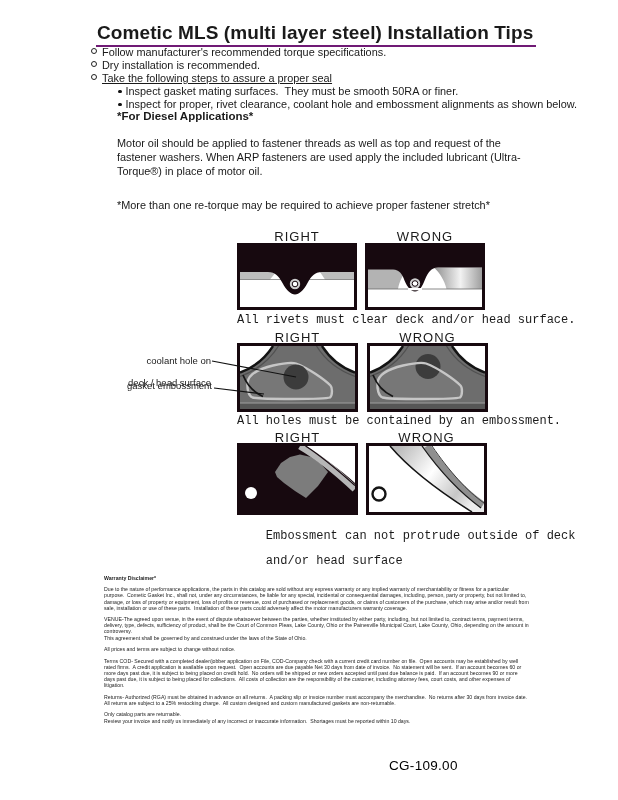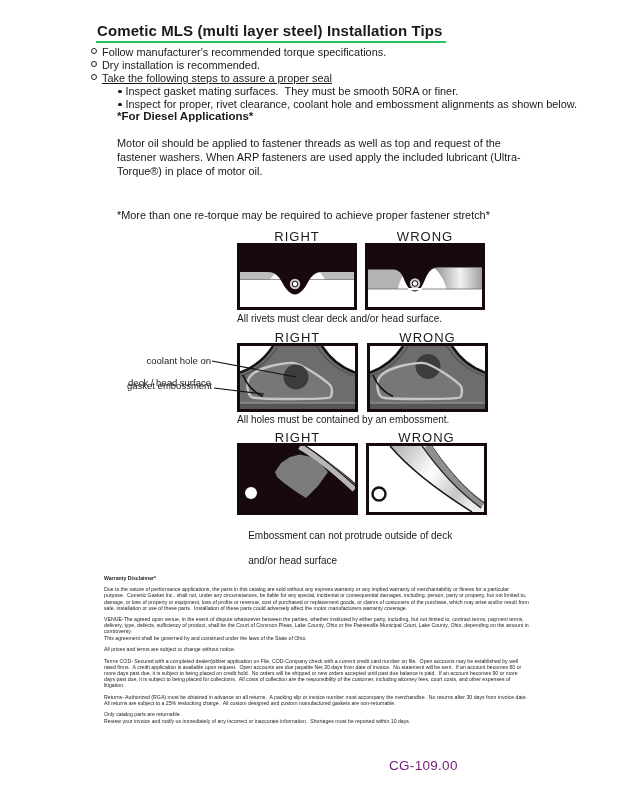--- a/index.html
+++ b/index.html
@@ -1,56 +1,56 @@
 <!DOCTYPE html>
 <html><head>
 <meta charset="utf-8">
 <style>
   html,body{margin:0;padding:0;background:#ffffff;}
   #page{position:relative;width:618px;height:800px;background:#ffffff;overflow:hidden;
         font-family:"Liberation Sans",sans-serif;color:#1a1a1a;}
   .abs{position:absolute;}
-  .title{font-size:15px;font-weight:bold;letter-spacing:.1px;border-bottom:2px solid #22c55e;
+  .title{font-size:19px;font-weight:bold;letter-spacing:.1px;border-bottom:2px solid #701a75;
          padding:0 3px 2px 1px;white-space:pre;}
   .line{position:absolute;font-size:10.9px;white-space:pre;}
   .bullet-o{display:inline-block;width:4px;height:4px;border:1px solid #222;border-radius:50%;
             margin-right:5px;vertical-align:2px;}
   .bullet-f{display:inline-block;width:3.5px;height:3.5px;background:#111;border-radius:50%;
             margin-right:4px;vertical-align:2px;}
   .h2{position:absolute;font-size:11.5px;font-weight:bold;white-space:pre;}
   .para{position:absolute;font-size:10.9px;line-height:13.8px;width:420px;}
   .rw{position:absolute;font-size:13px;letter-spacing:1px;text-align:center;white-space:pre;}
   .panel{position:absolute;border:3px solid #17090f;background:#fff;line-height:0;}
-  .cap{position:absolute;font-size:10px;white-space:pre;}
+  .cap{position:absolute;font-size:12px;white-space:pre;font-family:Liberation Mono, monospace;}
   .dlabel{position:absolute;font-size:9.5px;line-height:11px;text-align:right;white-space:pre;}
   .fp{position:absolute;left:104px;top:575px;width:850px;transform:scale(0.5);
       transform-origin:top left;font-size:10.4px;line-height:12.2px;color:#232323;}
   .fp p{margin:0 0 11px 0;white-space:pre-wrap;}
   .fp .fph{font-weight:bold;}
-  .footer-code{position:absolute;font-size:13.5px;letter-spacing:.3px;color:#701a75;white-space:pre;}
+  .footer-code{position:absolute;font-size:13.5px;letter-spacing:.3px;color:#000000;white-space:pre;}
   svg{display:block;}
 </style>
 </head>
 <body>
 
 <div id="page">
 
   <div class="abs" style="left:96px;top:22px;">
     <span class="title">Cometic MLS (multi layer steel) Installation Tips</span>
   </div>
 
   <div class="line" style="left:91px;top:59px;"><span class="bullet-o"></span><span>Dry installation is recommended.</span></div>
   <div class="line" style="left:91px;top:46px;"><span class="bullet-o"></span><span>Follow manufacturer's recommended torque specifications.</span></div>
   <div class="line" style="left:91px;top:72px;text-decoration:underline;"><span class="bullet-o"></span><span>Take the following steps to assure a proper seal</span></div>
   <div class="line" style="left:118px;top:85px;"><span class="bullet-f"></span><span>Inspect gasket mating surfaces.  They must be smooth 50RA or finer.</span></div>
   <div class="line" style="left:118px;top:98px;"><span class="bullet-f"></span><span>Inspect for proper, rivet clearance, coolant hole and embossment alignments as shown below.</span></div>
 
   <div class="h2" style="left:117px;top:110px;">*For Diesel Applications*</div>
   <div class="para" style="left:117px;top:137px;">Motor oil should be applied to fastener threads as well as top and request of the fastener washers. When ARP fasteners are used apply the included lubricant (Ultra-Torque®) in place of motor oil.</div>
-  <div class="para" style="left:117px;top:209px;">*More than one re-torque may be required to achieve proper fastener stretch*</div>
+  <div class="para" style="left:117px;top:199px;">*More than one re-torque may be required to achieve proper fastener stretch*</div>
 
   <div class="rw" style="left:237px;top:229px;width:120px;">RIGHT</div>
   <div class="rw" style="left:365px;top:229px;width:120px;">WRONG</div>
 
   <div class="panel" style="left:237px;top:243px;width:114px;height:61px;">
     <svg viewBox="0 0 114 61" width="114" height="61">
       <rect width="114" height="61" fill="#ffffff"></rect>
       <polygon points="0,26 36,26 30,33.5 0,33.5" fill="#bdbdbd"></polygon>
       <polygon points="114,26 80,26 85,33.5 114,33.5" fill="#bdbdbd"></polygon>
       <line x1="0" y1="33.5" x2="114" y2="33.5" stroke="#555555" stroke-width="0.6"></line>

